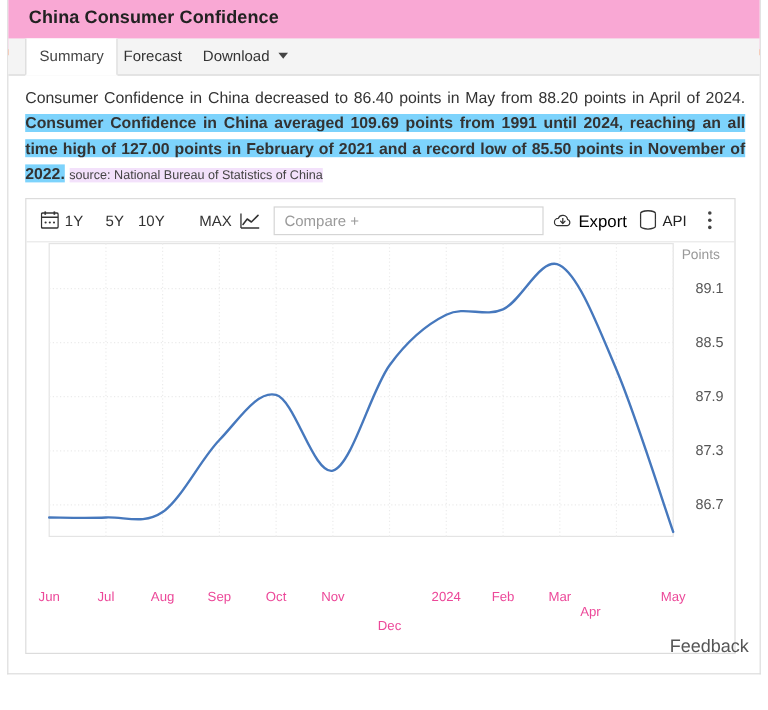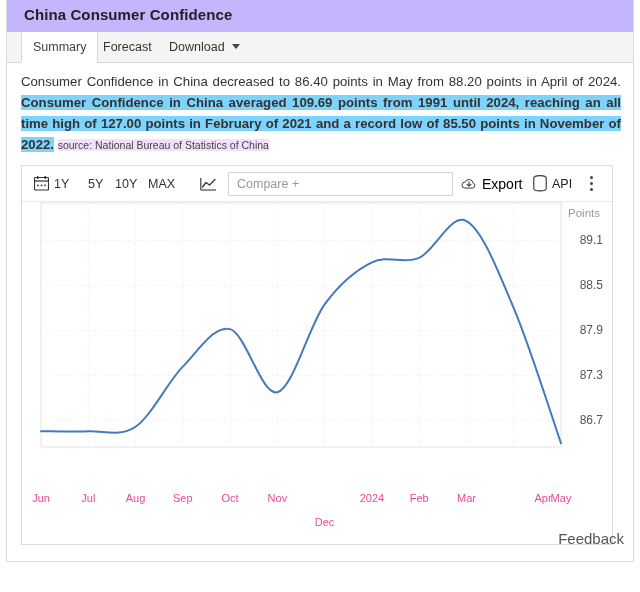--- a/index.html
+++ b/index.html
@@ -14,21 +14,21 @@
   
   .panel{
     position:absolute;left:6px;top:0px;width:628px;height:562px;
     background:#ffffff;border:1px solid #dcdcdc;border-top:none;
     box-sizing:border-box;
   }
 
   
   .titlebar{
     position:absolute;left:0;top:0;width:100%;height:46px;
-    background:#c4b5fd;border-bottom:5px solid #f97316;box-sizing:border-box;
+    background:#f9a8d4;border-bottom:5px solid #f97316;box-sizing:border-box;
   }
   .title{
     position:absolute;left:17px;top:6px;
     font-size:15px;font-weight:bold;color:#222;letter-spacing:.1px;
   }
 
   
   .tabs{
     position:absolute;left:0;top:32px;width:100%;height:31px;
     background:#f4f4f4;border-bottom:1px solid #d8d8d8;box-sizing:border-box;
@@ -68,21 +68,21 @@
     position:absolute;left:0;top:0;width:100%;height:36px;
     border-bottom:1px solid #e8e8e8;box-sizing:border-box;
   }
   .tb-btn{
     position:absolute;top:0;height:36px;line-height:36px;
     font-size:12.5px;color:#333;cursor:pointer;white-space:nowrap;
   }
   #tb-1y{left:32px;text-align:center;}
   #tb-5y{left:66px;}
   #tb-10y{left:93px;}
-  #tb-max{left:126px;text-align:center;}
+  #tb-max{left:144px;text-align:center;}
   .icon-cal{
     position:absolute;left:12px;top:10px;width:15px;height:15px;cursor:pointer;
   }
   .icon-line{position:absolute;left:178px;top:11px;width:17px;height:14px;cursor:pointer;}
   .compare{
     position:absolute;left:206px;top:6px;width:225px;height:24px;
     border:1px solid #d5d5d5;background:#fff;box-sizing:border-box;
     font-size:12.5px;color:#9a9a9a;padding:0 8px;line-height:22px;
     font-family:"Liberation Sans", sans-serif;
   }
@@ -238,21 +238,21 @@
             <div class="xlab" style="left: 19px;">Jun</div>
             <div class="xlab" style="left: 66.3px;">Jul</div>
             <div class="xlab" style="left: 113.5px;">Aug</div>
             <div class="xlab" style="left: 160.8px;">Sep</div>
             <div class="xlab" style="left: 208.1px;">Oct</div>
             <div class="xlab" style="left: 255.4px;">Nov</div>
             <div class="xlab" style="left: 302.6px; margin-top: 24px;">Dec</div>
             <div class="xlab" style="left: 349.9px;">2024</div>
             <div class="xlab" style="left: 397.2px;">Feb</div>
             <div class="xlab" style="left: 444.5px;">Mar</div>
-            <div class="xlab" style="left: 521px;">Apr</div>
+            <div class="xlab" style="left: 470px; margin-top: 12px;">Apr</div>
             <div class="xlab" style="left: 539px;">May</div>
           </div>
       </div>
 
 
     </div>
   </div>
 
   <div class="feedback">Feedback</div>
 </div>

